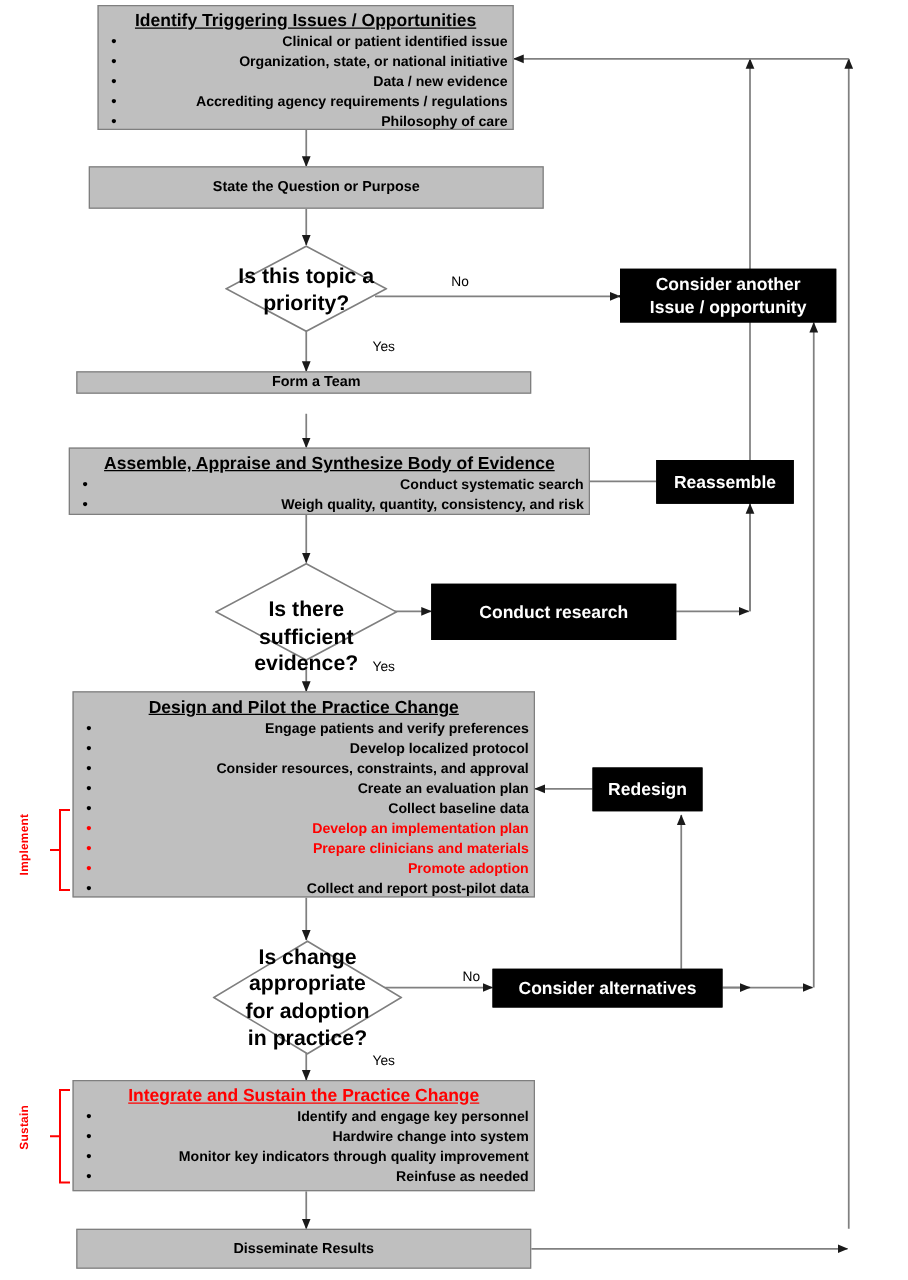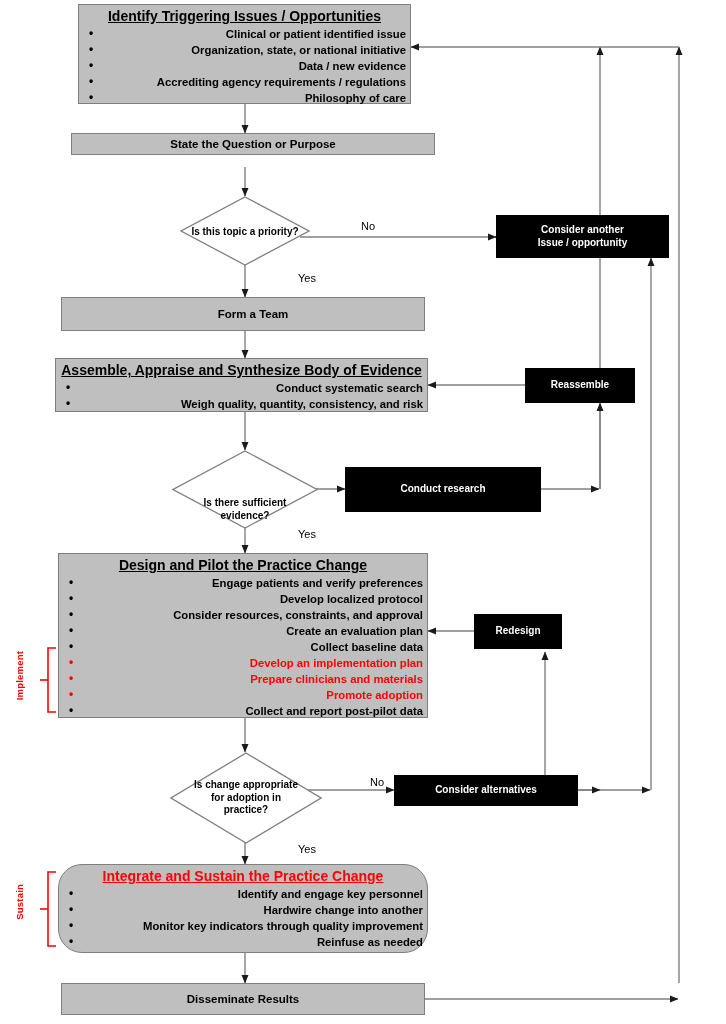--- a/index.html
+++ b/index.html
@@ -4,35 +4,35 @@
 <style>
   html,body{margin:0;padding:0;background:#ffffff;}
   body{font-family:"Liberation Sans",sans-serif;}
   #stage{position:relative;width:726px;height:1024px;overflow:hidden;background:#fff;}
   svg#wires{position:absolute;left:0;top:0;width:726px;height:1024px;}
 
   .node{position:absolute;box-sizing:border-box;}
   .proc{background:#bfbfbf;border:1px solid #7f7f7f;}
   .blk{background:#000000;border:1px solid #000000;color:#ffffff;
        display:flex;align-items:center;justify-content:center;text-align:center;
-       font-size:10px;font-weight:bold;line-height:1.25;}
+       font-size:14px;font-weight:bold;line-height:1.25;}
   .proc-title{display:block;text-align:center;font-weight:bold;font-size:14px;
               text-decoration:underline;color:#000;margin:3px 0 2px 0;}
   .proc-title.red{color:#ff0000;}
   .proc-center{display:flex;align-items:center;justify-content:center;height:100%;
                font-size:11.5px;font-weight:bold;color:#000;}
   ul.blist{list-style:none;margin:0;padding:0 4px 0 26px;}
   ul.blist li{position:relative;font-size:11.3px;font-weight:bold;color:#000;
               line-height:1.42;white-space:nowrap;text-align:right;}
   ul.blist li:before{content:"\2022";position:absolute;left:-16px;top:-1px;font-size:12px;}
   ul.blist li.red{color:#ff0000;}
   ul.blist li.red:before{color:#ff0000;}
 
   .diamond-label{position:absolute;display:flex;align-items:center;justify-content:center;
-                 text-align:center;font-size:10px;font-weight:bold;color:#000;line-height:1.28;}
+                 text-align:center;font-size:17px;font-weight:bold;color:#000;line-height:1.28;}
 
   .edge-label{position:absolute;font-size:11px;color:#000;font-weight:normal;
               font-family:"Liberation Sans",sans-serif;margin-left:48px;}
 
   .vlabel{position:absolute;color:#ff0000;font-size:9.5px;font-weight:bold;
           writing-mode:vertical-rl;transform:rotate(180deg);white-space:nowrap;
           letter-spacing:.2px;}
 </style>
 </head>
 <body>
@@ -102,41 +102,41 @@
     <span class="proc-title">Identify Triggering Issues / Opportunities</span>
     <ul class="blist">
       <li>Clinical or patient identified issue</li>
       <li>Organization, state, or national initiative</li>
       <li>Data / new evidence</li>
       <li>Accrediting agency requirements / regulations</li>
       <li>Philosophy of care</li>
     </ul>
   </div>
 
-  <div class="node proc" style="left:71px;top:133px;width:364px;height:22px;">
+  <div class="node proc" style="left:71px;top:133px;width:364px;height:34px;">
     <div class="proc-center">State the Question or Purpose</div>
   </div>
 
   <svg class="node" style="left:180px;top:196px;width:130px;height:70px;" viewBox="0 0 130 70">
     <polygon points="65,1 129,35 65,69 1,35" fill="#ffffff" stroke="#7f7f7f" stroke-width="1.3"></polygon>
   </svg>
   <div class="diamond-label" style="left:188px;top:205px;width:114px;height:54px;">Is this topic a priority?</div>
   <div class="edge-label" style="left:313px;top:220px;">No</div>
   <div class="edge-label" style="left:250px;top:272px;">Yes</div>
 
   <div class="node blk" style="left:496px;top:215px;width:173px;height:43px;">
     <span style="white-space:pre-line;">Consider another
 Issue / opportunity</span>
   </div>
 
-  <div class="node proc" style="left:61px;top:297px;width:364px;height:34px;padding-left:20px;">
+  <div class="node proc" style="left:61px;top:297px;width:364px;height:18px;padding-left:20px;">
     <div class="proc-center">Form a Team</div>
   </div>
 
-  <div class="node proc" style="left:55px;top:358px;width:373px;height:54px;">
+  <div class="node proc" style="left:55px;top:358px;width:417px;height:54px;">
     <span class="proc-title">Assemble, Appraise and Synthesize Body of Evidence</span>
     <ul class="blist">
       <li>Conduct systematic search</li>
       <li>Weigh quality, quantity, consistency, and risk</li>
     </ul>
   </div>
 
   <div class="node blk" style="left:525px;top:368px;width:110px;height:35px;">
     <span>Reassemble</span>
   </div>
@@ -177,25 +177,25 @@
     <polygon points="76,1 151,46 76,91 1,46" fill="#ffffff" stroke="#7f7f7f" stroke-width="1.3"></polygon>
   </svg>
   <div class="diamond-label" style="left:190px;top:760px;width:112px;height:76px;">Is change appropriate for adoption in practice?</div>
   <div class="edge-label" style="left:322px;top:776px;">No</div>
   <div class="edge-label" style="left:250px;top:843px;">Yes</div>
 
   <div class="node blk" style="left:394px;top:775px;width:184px;height:31px;">
     <span>Consider alternatives</span>
   </div>
 
-  <div class="node proc" style="left:58px;top:864px;width:370px;height:89px;border-radius:24px;">
+  <div class="node proc" style="left:58px;top:864px;width:370px;height:89px;">
     <span class="proc-title red">Integrate and Sustain the Practice Change</span>
     <ul class="blist">
       <li>Identify and engage key personnel</li>
-      <li>Hardwire change into another</li>
+      <li>Hardwire change into system</li>
       <li>Monitor key indicators through quality improvement</li>
       <li>Reinfuse as needed</li>
     </ul>
   </div>
 
   <div class="vlabel" style="left:14px;top:884px;">Sustain</div>
 
   <div class="node proc" style="left:61px;top:983px;width:364px;height:32px;">
     <div class="proc-center">Disseminate Results</div>
   </div>

